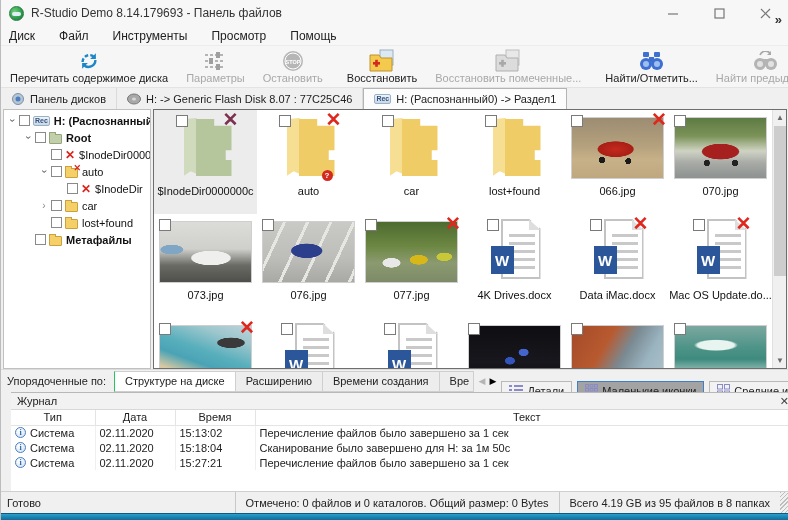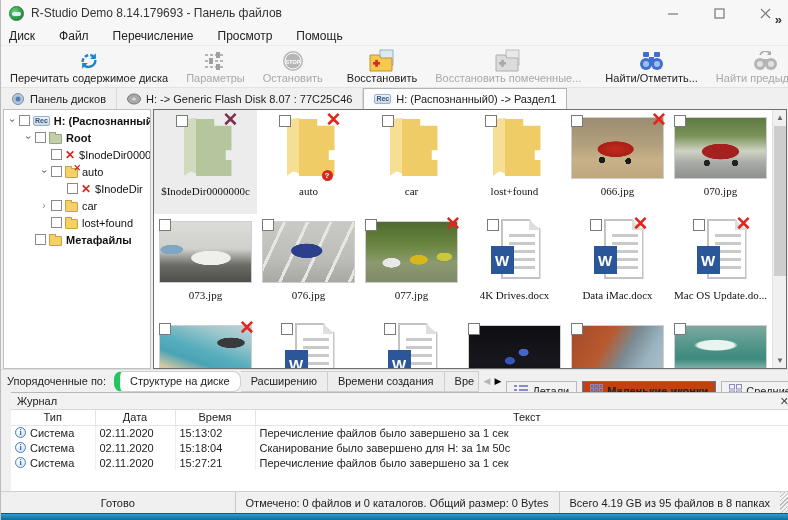--- a/index.html
+++ b/index.html
@@ -49,21 +49,21 @@
   
   .gridpanel{position:absolute;left:152px;top:0;width:634px;height:260px;background:#fff;border:1px solid #6e6e6e;overflow:hidden;}
   .grid{position:absolute;left:0;top:0;width:618px;display:grid;grid-template-columns:repeat(6,1fr);}
   .cell{height:104px;display:flex;flex-direction:column;align-items:center;padding-top:5px;}
   .cell.sel{background:#ececec;}
   .iconwrap{position:relative;height:68px;display:flex;align-items:flex-start;justify-content:center;}
   .gcheck{position:absolute;left:0;top:0;width:12px;height:12px;border:1px solid #7a7a7a;background:#fff;z-index:5;}
   .xmark{position:absolute;right:-3px;top:-5px;font-size:19px;font-weight:bold;color:#e0271d;z-index:4;line-height:19px;}
   .xmark.dark{color:#7d3150;}
   .qbadge{position:absolute;right:6px;bottom:2px;width:11px;height:11px;border-radius:50%;background:#d42a1e;color:#fff;font-size:8px;font-weight:bold;display:flex;align-items:center;justify-content:center;z-index:4;}
-  .glabel{font-size:11px;color:#111;margin-top:2px;white-space:nowrap;font-family:Liberation Serif, serif;}
+  .glabel{font-size:11px;color:#111;margin-top:2px;white-space:nowrap;}
   .thumb{width:93px;height:62px;border:1px solid #cfcfcf;margin-top:2px;}
   
   .bigfolder{position:relative;width:54px;height:62px;margin-left:6px;}
   .bf-back{position:absolute;left:2px;top:3px;width:18px;height:58px;background:#f6de92;clip-path:polygon(0 2%,70% 0,100% 8%,100% 100%,40% 92%,0 100%);}
   .bf-front{position:absolute;left:14px;top:4px;width:36px;height:57px;background:#efcc66;clip-path:polygon(0 0,52% 0,52% 12%,100% 12%,100% 55%,84% 55%,84% 72%,100% 72%,100% 100%,0 100%);}
   .bigfolder.green .bf-back{background:#d0dabd;}
   .bigfolder.green .bf-front{background:#b5c69c;}
   
   .docicon{position:relative;width:52px;height:62px;margin-left:4px;}
   .docicon .page{position:absolute;right:2px;top:0;width:40px;height:60px;background:#fff;border:2px solid #c3c3c3;clip-path:polygon(0 0,72% 0,100% 16%,100% 100%,0 100%);}
@@ -81,43 +81,43 @@
   .th-cliffs{background:linear-gradient(120deg,#a34a28 0%,#b85a30 35%,#7a8a92 55%,#9ab4c0 75%,#b0c4cc 100%);}
   .th-wave{background:radial-gradient(ellipse 38px 10px at 45% 32%, #e8f4f0 0 48%, rgba(0,0,0,0) 58%),linear-gradient(180deg,#7ba8a0 0%,#4f9488 35%,#3e8a7e 55%,#9fc4bc 78%,#8fb8b0 100%);}
   
   .vscroll{position:absolute;right:0;top:0;width:14px;height:258px;background:#f0f0f0;border-left:1px solid #e0e0e0;}
   .varrow{position:absolute;left:0;width:14px;height:15px;color:#6a6a6a;font-size:8px;text-align:center;line-height:15px;}
   .vthumb{position:absolute;left:1px;top:16px;width:12px;height:150px;background:#cdcdcd;}
   
   .sortbar{position:absolute;left:0;top:369px;width:100%;height:23px;background:#f0f0f0;display:flex;align-items:center;border-top:1px solid #dcdcdc;}
   .sortlabel{font-size:11px;color:#222;padding:0 8px 0 6px;white-space:nowrap;}
   .stab{height:21px;display:flex;align-items:center;padding:0 10px;font-size:11px;color:#222;background:#ededed;border:1px solid #cfcfcf;border-left:none;white-space:nowrap;overflow:hidden;}
-  .stab:first-of-type{border-left:6px solid #22c55e;border-radius:8px;}
+  .stab:first-of-type{border-left:1px solid #22c55e;}
   .stab.active{background:#fff;font-weight:normal;}
   .stab.clipped{max-width:34px;}
   .scrollarrows{display:flex;align-items:center;margin:0 3px;}
   .sarr{font-size:9px;padding:0 2px;}
   .sarr.dis{color:#b5b5b5;}
   .viewbtn{height:20px;display:flex;align-items:center;padding:0 7px;font-size:11px;color:#222;border:1px solid #b9b9b9;background:#f2f2f2;margin-right:5px;white-space:nowrap;margin-top:20px;}
-  .viewbtn.active{background:#c2410c;border-color:#3f7fc4;font-weight:bold;}
+  .viewbtn.active{background:#a3a3a3;border-color:#3f7fc4;}
   .viewbtn svg{margin-right:4px;}
   
   .logpanel{position:absolute;left:0;top:392px;width:100%;height:99px;background:#fff;border-top:1px solid #b8b8b8;margin-left:10px;}
   .loghdr{height:17px;background:#f2f2f2;border-bottom:1px solid #d8d8d8;display:flex;align-items:center;font-size:11px;color:#222;padding:0 6px;}
   .loghdr .sp{flex:1;}
   .logclose{font-size:11px;color:#444;padding:0 3px;}
   .logtable{width:100%;border-collapse:collapse;table-layout:fixed;}
   .logtable th{font-weight:normal;font-size:11px;color:#222;border-right:1px solid #e4e4e4;border-bottom:1px solid #e4e4e4;height:15px;text-align:center;}
   .logtable td{font-size:11px;color:#222;border-right:1px solid #efefef;height:15px;padding:0 4px;white-space:nowrap;overflow:hidden;}
   .logtable th:last-child,.logtable td:last-child{border-right:none;}
   .typecell{display:flex;align-items:center;}
   .infoico{width:11px;height:11px;border-radius:50%;border:1px solid #4a7fc1;background:radial-gradient(circle at 35% 30%, #ffffff 0%, #dce9f7 70%);color:#2f66a8;font-size:8px;font-weight:bold;font-family:"Liberation Serif",serif;display:inline-flex;align-items:center;justify-content:center;margin-right:4px;flex:none;}
   
   .statusbar{position:absolute;left:0;top:491px;width:100%;height:22px;background:#f0f0f0;border-top:1px solid #cfcfcf;display:flex;align-items:center;font-size:11px;color:#222;}
-  .st-left{flex:1;text-align:center;}
+  .st-left{flex:1;padding-left:6px;}
   .st-mid,.st-right{padding:0 10px;border-left:1px solid #c8c8c8;height:100%;display:flex;align-items:center;white-space:nowrap;}
   .grip{width:8px;height:100%;background:repeating-linear-gradient(135deg,#bdbdbd 0 1px,transparent 1px 3px);}
   .bottomstrip{position:absolute;left:0;top:513px;width:100%;height:7px;background:linear-gradient(180deg,#2aa0cf 0%,#1a7fae 60%,#156c96 100%);border-top:1px solid #0d5b80;}
 </style>
 </head>
 <body>
 
 <div class="win">
 
   <div class="titlebar">
@@ -139,21 +139,21 @@
             <line x1="1" y1="1" x2="10" y2="10"></line>
             <line x1="10" y1="1" x2="1" y2="10"></line>
           </svg>
         </span>
     </div>
   </div>
 
   <div class="menubar">
       <span class="menuitem">Диск</span>
       <span class="menuitem">Файл</span>
-      <span class="menuitem">Перечисление</span>
+      <span class="menuitem">Инструменты</span>
       <span class="menuitem">Просмотр</span>
       <span class="menuitem">Помощь</span>
     </div>
 
   <div class="toolbar">
       <div class="tbtn">
         <span class="ticon">
           <svg width="24" height="22" viewBox="0 0 24 24">
             <path d="M5 13a7.5 7.5 0 0 1 13-5" stroke="#1c86c8" stroke-width="2.6" fill="none" stroke-dasharray="4 2.2"></path>
             <path d="M19.5 3.5v6.3h-6.3z" fill="#1c86c8"></path>

